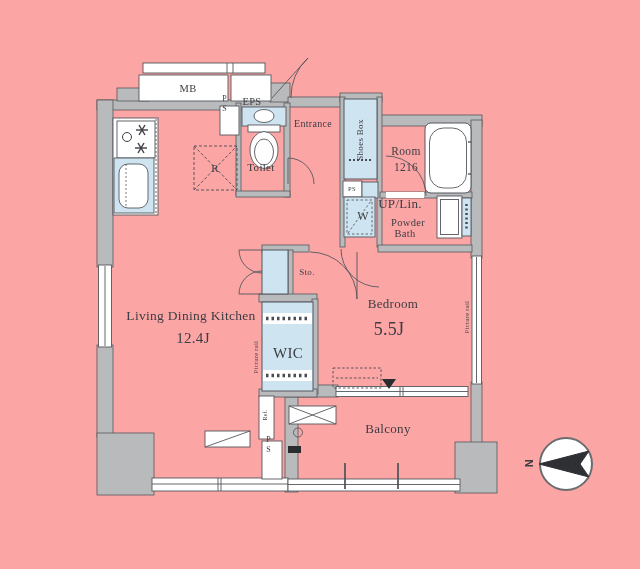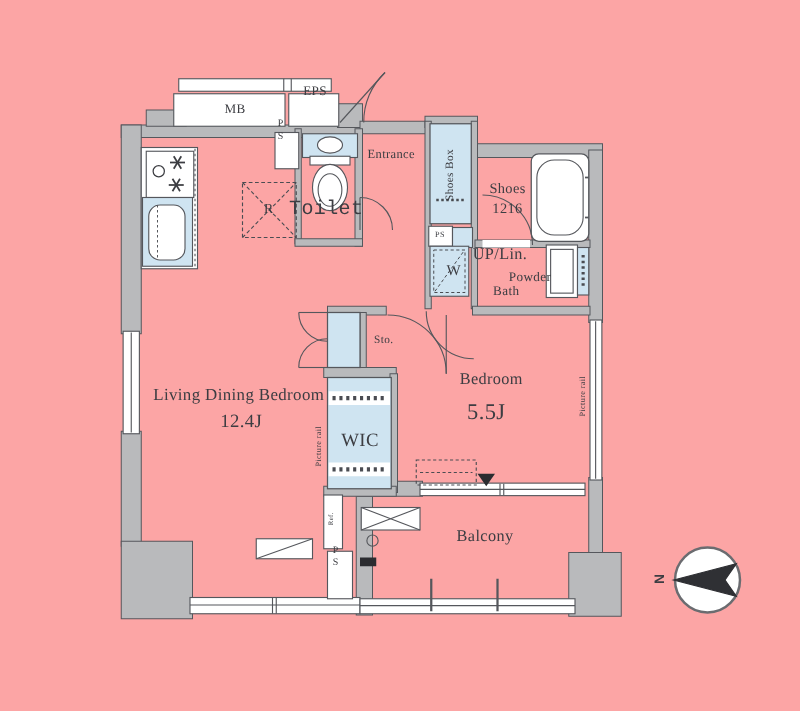--- a/index.html
+++ b/index.html
@@ -189,38 +189,38 @@
         <line x1="262" y1="294" x2="239" y2="294"></line>
   </g>
 
   <g>
     <circle cx="566" cy="464" r="26" fill="#ffffff" stroke="#6b6c70" stroke-width="2"></circle>
     <polygon points="539,464 589,451 580,464 589,477" fill="#2f3034" stroke="#2f3034"></polygon>
   </g>
 </svg>
 
 <div class="lbl" style="left:188px;top:89px;font-size:10.5px;">MB</div>
-<div class="lbl" style="left:252px;top:74px;font-size:10.5px;">EPS</div>
+<div class="lbl" style="left:252px;top:102px;font-size:10.5px;">EPS</div>
 <div class="lbl stack" style="left:224px;top:104px;font-size:8px;">PS</div>
 <div class="lbl" style="left:313px;top:124px;font-size:10px;">Entrance</div>
 <div class="lbl rot" style="left:360px;top:140px;font-size:9px;">Shoes Box</div>
-<div class="lbl" style="left:261px;top:167px;font-size:16px;font-family:Liberation Mono, monospace;">Toilet</div>
+<div class="lbl" style="left:261px;top:167px;font-size:11px;">Toilet</div>
 <div class="lbl" style="left:215px;top:168px;font-size:11px;">R</div>
-<div class="lbl" style="left:406px;top:152px;font-size:11.5px;">Shoes</div>
+<div class="lbl" style="left:406px;top:152px;font-size:11.5px;">Room</div>
 <div class="lbl" style="left:406px;top:168px;font-size:11.5px;">1216</div>
 <div class="lbl" style="left:352px;top:189px;font-size:6.5px;">PS</div>
 <div class="lbl" style="left:400px;top:203px;font-size:13px;">UP/Lin.</div>
 <div class="lbl" style="left:363px;top:216px;font-size:12px;">W</div>
-<div class="lbl" style="left:424px;top:223px;font-size:10.5px;">Powder</div>
+<div class="lbl" style="left:408px;top:223px;font-size:10.5px;">Powder</div>
 <div class="lbl" style="left:405px;top:234px;font-size:10.5px;">Bath</div>
 <div class="lbl" style="left:275px;top:272px;font-size:9px;margin-left:32px;">Sto.</div>
 <div class="lbl" style="left:288px;top:353px;font-size:15px;">WIC</div>
 <div class="lbl rot" style="left:256px;top:357px;font-size:6.5px;">Picture rail</div>
 <div class="lbl rot" style="left:467px;top:317px;font-size:6.5px;">Picture rail</div>
-<div class="lbl" style="left:191px;top:316px;font-size:13.5px;">Living Dining Bedroom</div>
+<div class="lbl" style="left:191px;top:316px;font-size:13.5px;">Living Dining Kitchen</div>
 <div class="lbl" style="left:193px;top:338px;font-size:15px;">12.4J</div>
 <div class="lbl" style="left:393px;top:303px;font-size:13px;">Bedroom</div>
 <div class="lbl" style="left:389px;top:329px;font-size:18px;">5.5J</div>
 <div class="lbl rot" style="left:266px;top:415px;font-size:5.5px;">Ref.</div>
 <div class="lbl stack" style="left:268px;top:445px;font-size:8px;">PS</div>
 <div class="lbl" style="left:388px;top:428px;font-size:13px;">Balcony</div>
 <div class="lbl rot" style="left:529px;top:463px;font-size:11px;font-family:'Liberation Sans',sans-serif;font-weight:bold;">N</div>
 
 </div>
 

